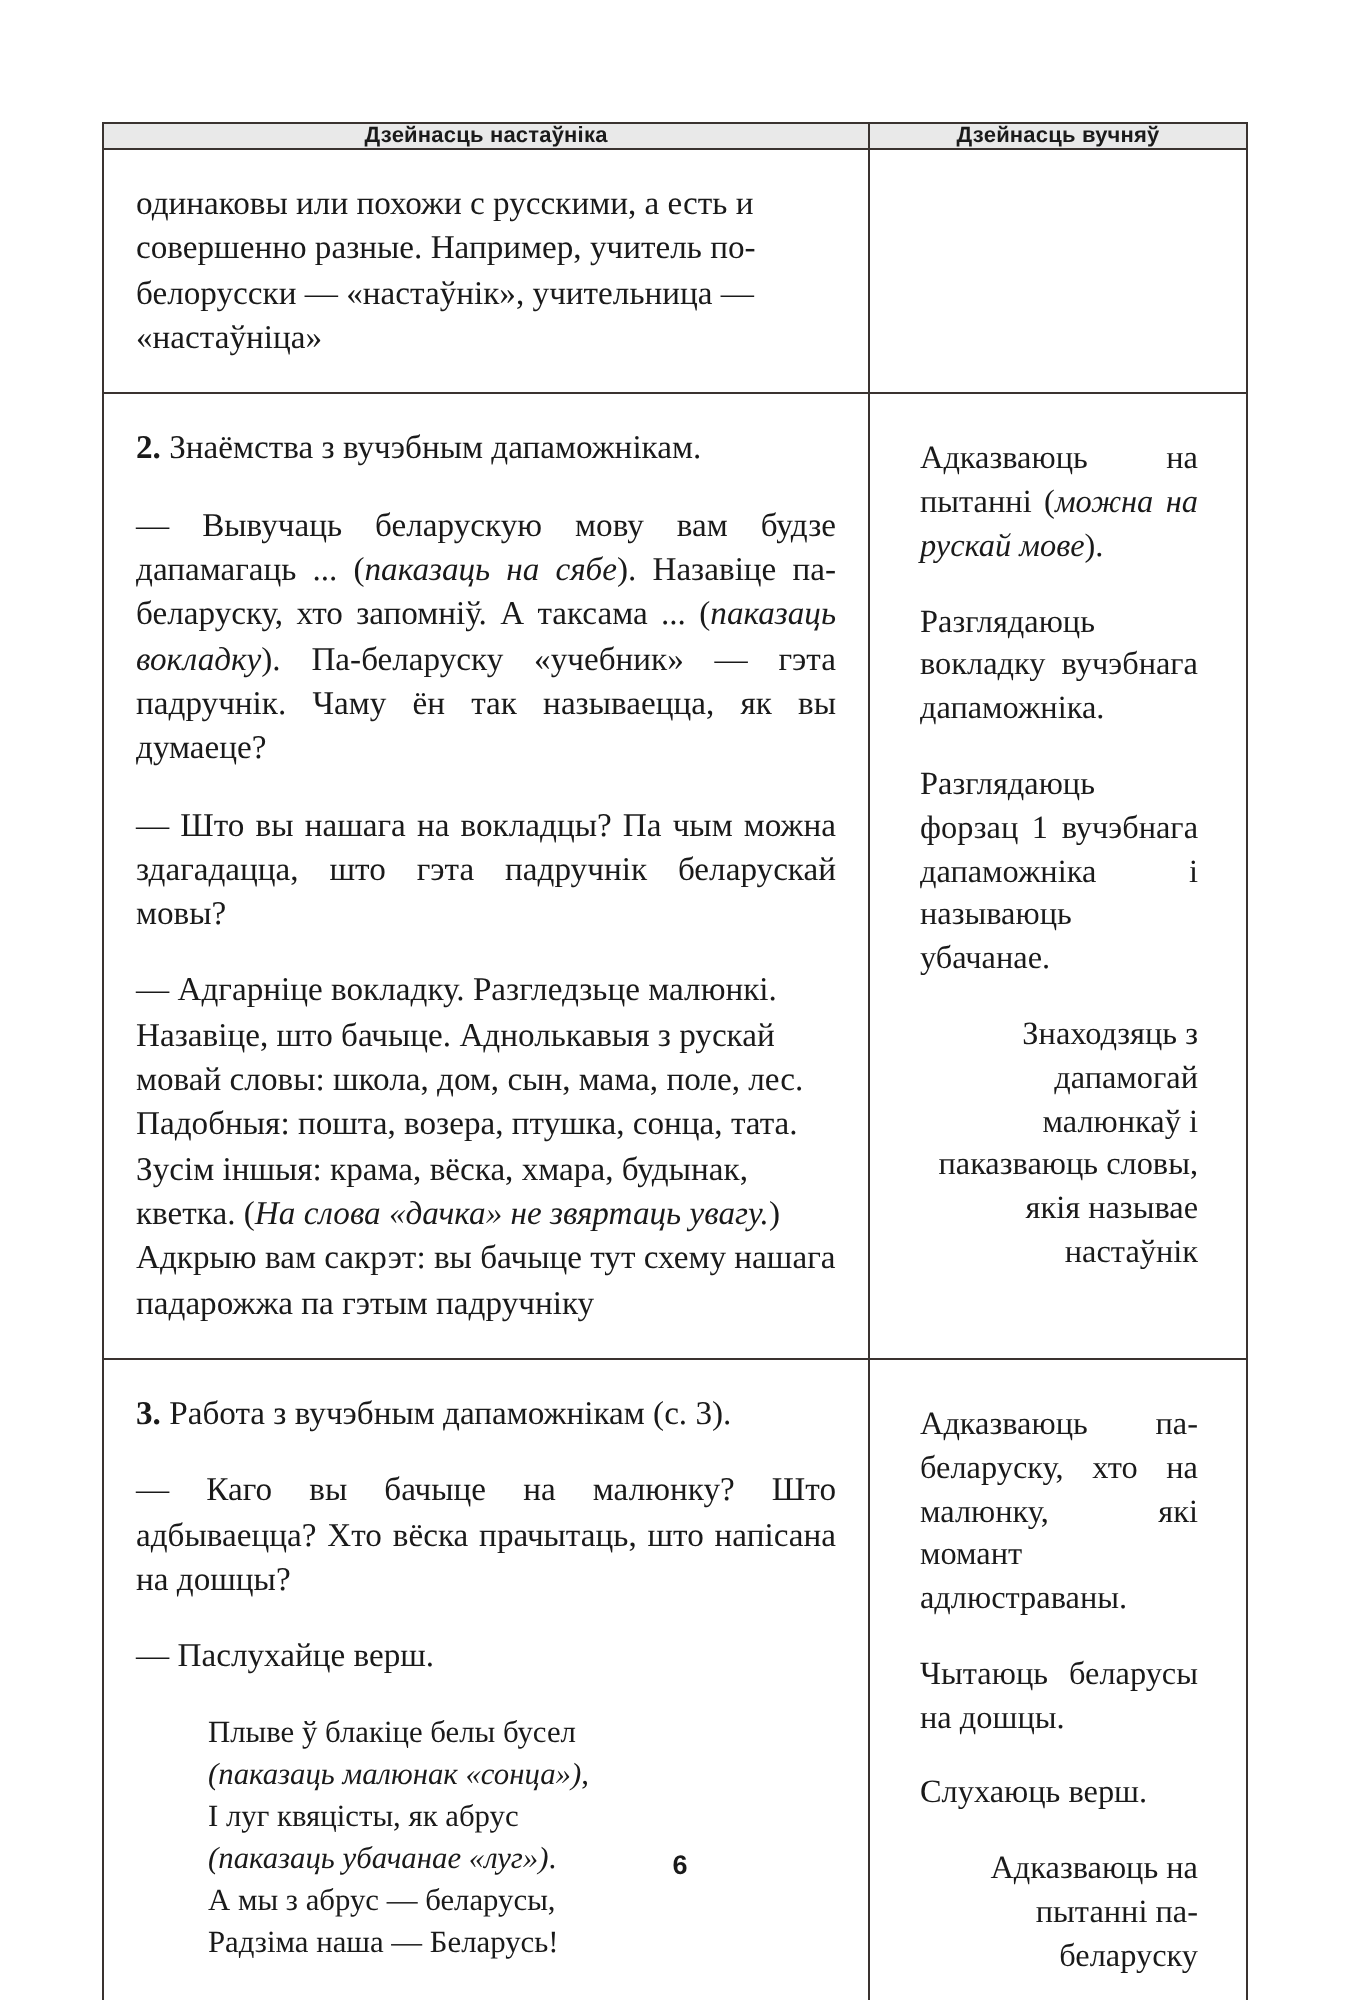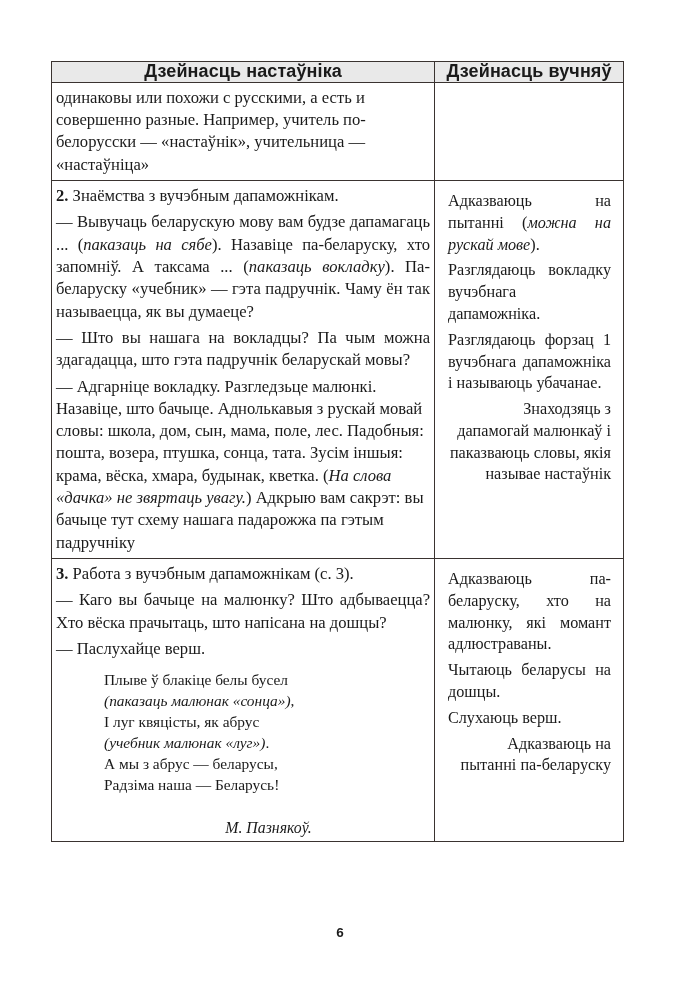--- a/index.html
+++ b/index.html
@@ -39,37 +39,37 @@
     padding: 0;
   }
   col.col-teacher { width: 383px; }
   col.col-pupil   { width: 189px; }
 
   .hdr-cell {
     background: #e9e9e9;
     text-align: center;
     font-family: "Liberation Sans", "DejaVu Sans", sans-serif;
     font-weight: bold;
-    font-size: 18px;
+    font-size: 11px;
     letter-spacing: 0.1px;
     color: #1a1a1a;
     padding: 6px 4px 7px 4px;
     line-height: 1.1;
   }
 
   .body-cell {
     padding: 6px 9px 9px 9px;
   }
   .body-cell.pupil {
     padding: 6px 8px 9px 9px;
   }
 
   
   .para {
-    margin: 4px;
+    margin: 16px;
     font-size: 16.6px;
     line-height: 1.345;
     text-align: justify;
     text-justify: inter-word;
     hyphens: manual;
     -webkit-hyphens: manual;
   }
   .para.last,
   .para.nojust {
     text-align: left;
@@ -156,21 +156,21 @@
         </tr>
         <tr class="table-row">
           <td class="body-cell teacher">
             <div class="para"><b>3.</b><span> Работа з вучэбным дапаможнікам (с. 3).</span></div>
             <div class="para"><span>— Каго вы бачыце на малюнку? Што адбываецца? Хто вёска прачытаць, што напісана на дошцы?</span></div>
             <div class="para"><span>— Паслухайце верш.</span></div>
             <div class="poem">
               <span class="poem-line"><span>Плыве ў блакіце белы бусел</span></span>
               <span class="poem-line"><i>(паказаць малюнак «сонца»)</i><span>,</span></span>
               <span class="poem-line"><span>І луг квяцісты, як абрус</span></span>
-              <span class="poem-line"><i>(учебник малюнак «луг»)</i><span>.</span></span>
+              <span class="poem-line"><i>(паказаць убачанае «луг»)</i><span>.</span></span>
               <span class="poem-line"><span>А мы з абрус — беларусы,</span></span>
               <span class="poem-line"><span>Радзіма наша — Беларусь!</span></span>
               <span class="poem-author">М. Пазнякоў.</span>
             </div>
           </td>
           <td class="body-cell pupil">
             <div class="para"><span>Адказваюць па-беларуску, хто на малюнку, які момант адлюстраваны.</span></div>
             <div class="para"><span>Чытаюць беларусы на дошцы.</span></div>
             <div class="para"><span>Слухаюць верш.</span></div>
             <div class="para last"><span>Адказваюць на пытанні па-беларуску</span></div>

